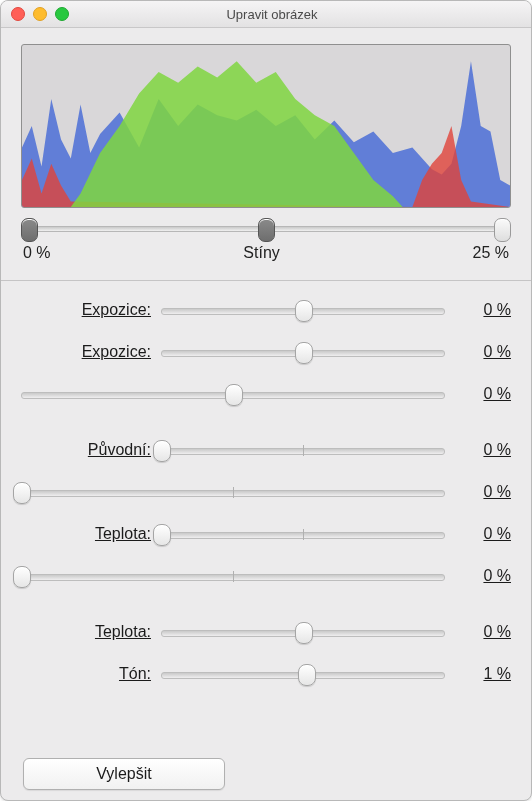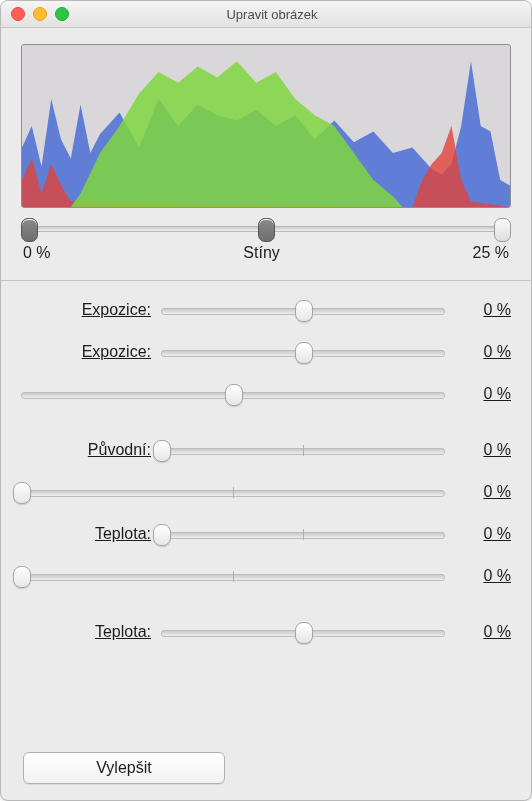--- a/index.html
+++ b/index.html
@@ -32,21 +32,21 @@
   .lbl{width:130px;text-align:right;font-size:16px;}
   .track{flex:1;position:relative;height:22px;}
   .tr-bar{position:absolute;top:9px;left:0;right:0;height:5px;border-radius:3px;
     background:repeating-linear-gradient(90deg,#d4d3d4 0,#d4d3d4 2px,#e6e5e6 2px,#e6e5e6 8px,#d4d3d4 8px,#d4d3d4 10px,#e6e5e6 10px,#e6e5e6 100%);
     background:linear-gradient(#c9c9c9,#efeeef);border:1px solid #bdbdbd;}
   .tick{position:absolute;top:6px;width:1px;height:11px;background:#b0b0b0;}
   .thumb{position:absolute;top:1px;width:16px;height:20px;border-radius:8px;background:linear-gradient(#ffffff,#e6e6e6);
     border:1px solid #a5a5a5;box-shadow:0 1px 1px rgba(0,0,0,.15),inset 0 1px 0 #fff;margin-left:-8px;}
   .val{width:56px;text-align:right;font-size:16px;font-variant-numeric:tabular-nums;}
   .gap{height:14px;}
-  .footer{display:flex;justify-content:space-between;padding:14px 22px 16px 22px;}
+  .footer{display:flex;justify-content:space-between;padding:14px 22px 10px 22px;}
   .btn{min-width:200px;height:30px;border:1px solid #b0b0b0;border-radius:6px;background:linear-gradient(#ffffff,#f1f1f1);
     font-size:16px;display:flex;align-items:center;justify-content:center;
     box-shadow:0 1px 0 rgba(255,255,255,.6) inset,0 1px 1px rgba(0,0,0,.08);cursor:default;}
 </style>
 </head>
 <body>
 
 <div class="window">
 
   <div class="titlebar">
@@ -147,20 +147,28 @@
         </div>
         <div class="gap"></div>
         <div class="row">
           <div class="lbl">Teplota:</div>
           <div class="track">
             <div class="tr-bar"></div>
             <div class="thumb" style="left: 50%;"></div>
           </div>
           <div class="val">0 %</div>
         </div>
+        <div class="row">
+          <div class="lbl">Tón:</div>
+          <div class="track">
+            <div class="tr-bar"></div>
+            <div class="thumb" style="left: 51%;"></div>
+          </div>
+          <div class="val">1 %</div>
+        </div>
       </div>
 
     <div style="flex:1"></div>
 
     <div class="footer">
       <div class="btn">
         <span>Vylepšit</span>
       </div>
     </div>
 

